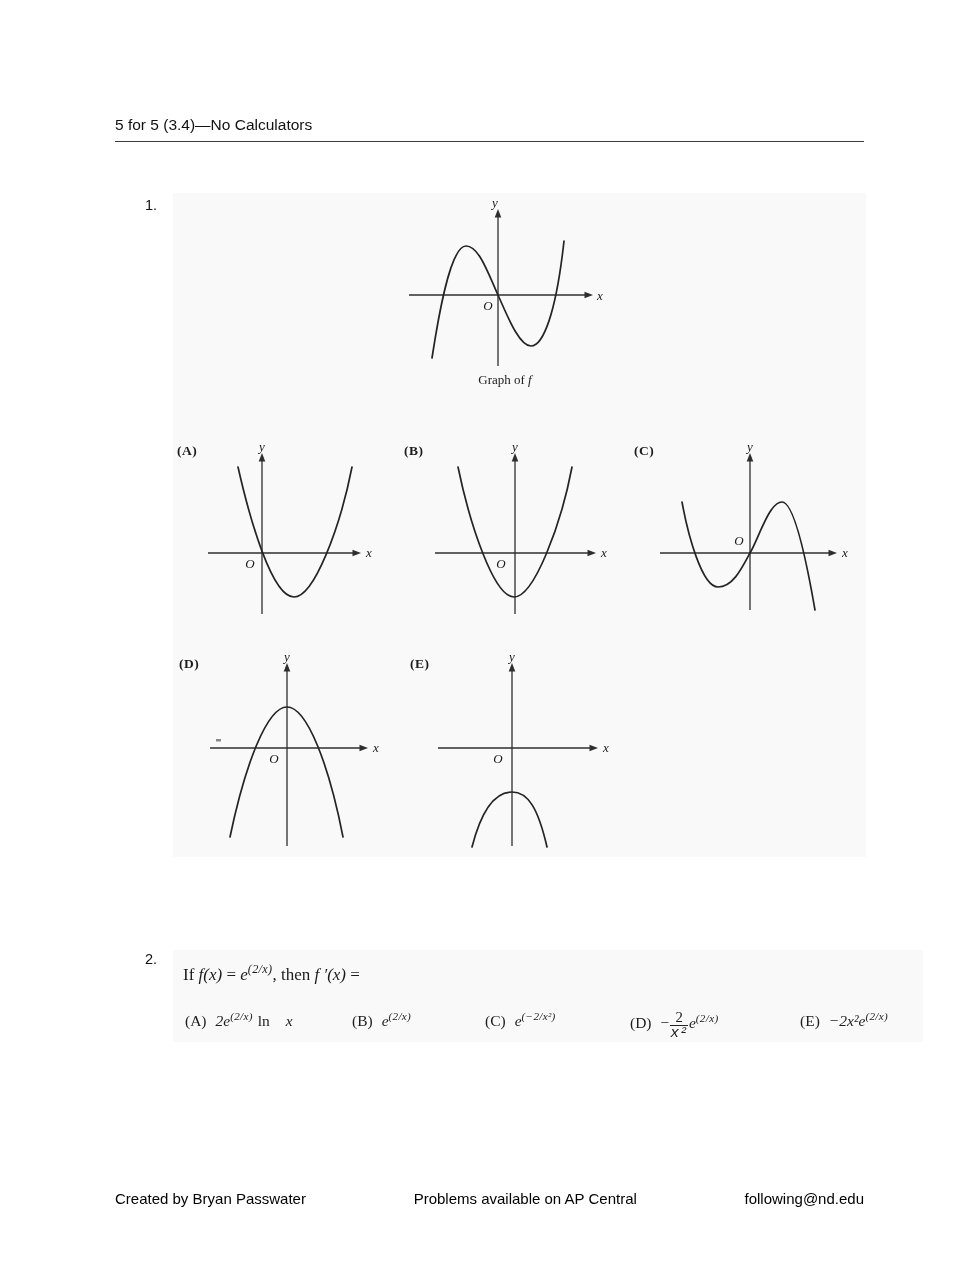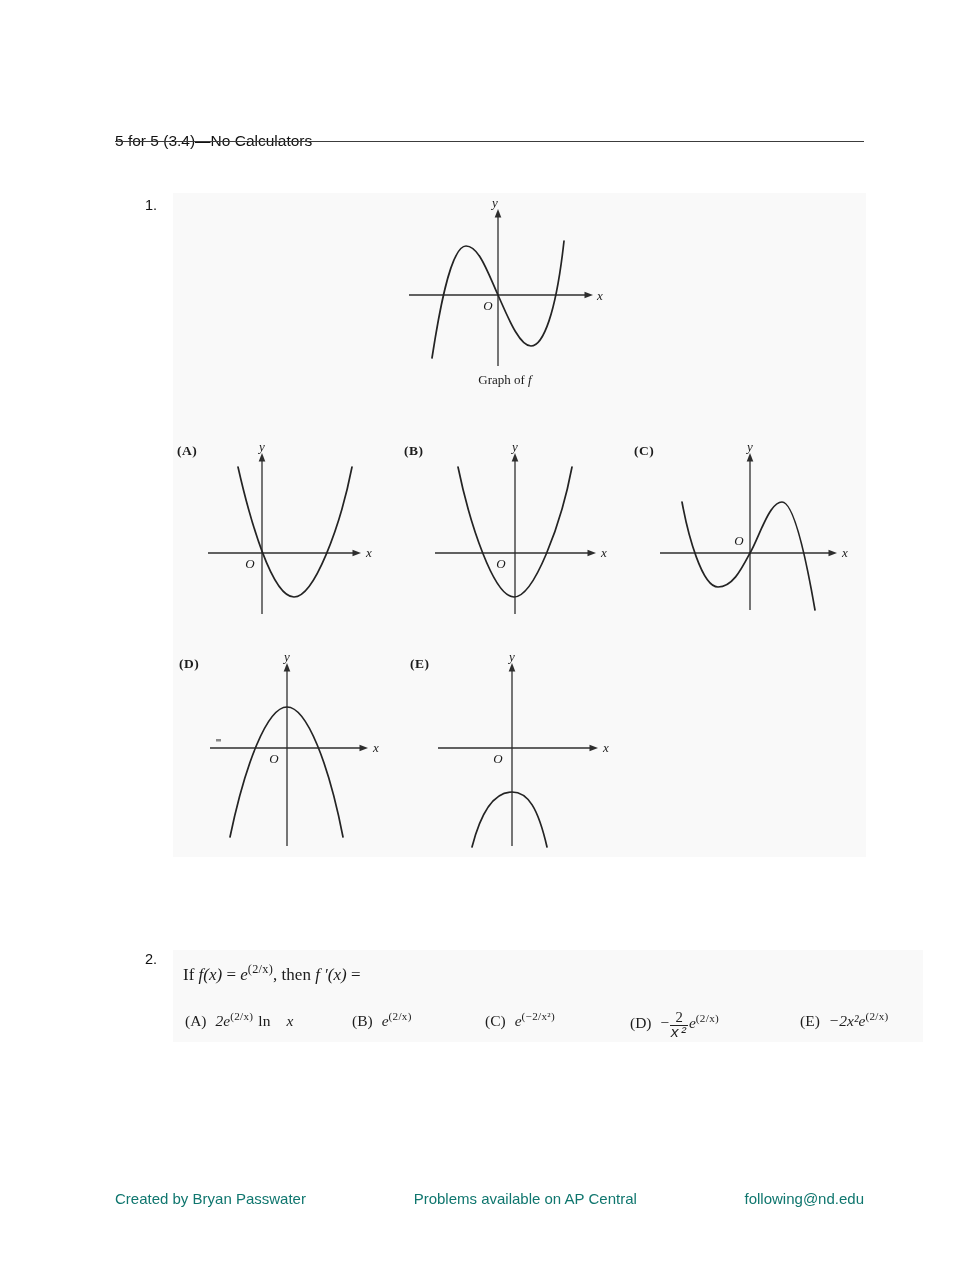--- a/index.html
+++ b/index.html
@@ -1,23 +1,23 @@
 <!DOCTYPE html>
 <html><head>
 <meta charset="utf-8">
 <style>
   html,body{margin:0;padding:0;background:#ffffff;}
   .page{position:relative;width:979px;height:1266px;background:#ffffff;overflow:hidden;
         font-family:"Liberation Sans",sans-serif;color:#161616;}
 
   
-  .header-title{position:absolute;left:115px;top:116px;font-size:15.5px;color:#111;margin-top:16px;}
+  .header-title{position:absolute;left:115px;top:116px;font-size:15.5px;color:#111;}
   .header-rule{position:absolute;left:115px;top:141px;width:749px;border-top:1px solid #3c3c3c;}
   .footer{position:absolute;left:115px;top:1190px;width:749px;display:flex;
-          justify-content:space-between;font-size:15px;color:#0f766e;}
+          justify-content:space-between;font-size:15px;color:#000000;}
 
   
   .qnum{position:absolute;font-size:14.5px;color:#111;}
   .q1num{left:145px;top:197px;}
   .q2num{left:145px;top:951px;}
 
   
   .scan{position:absolute;background:#f9f9f9;
         font-family:"Liberation Serif","DejaVu Serif",serif;color:#1c1c1c;}
   .q1scan{left:173px;top:193px;width:693px;height:664px;}
@@ -35,21 +35,21 @@
   .g .cv{stroke:#242424;stroke-width:1.7;fill:none;stroke-linecap:round;}
   .g text{font-family:"Liberation Serif","DejaVu Serif",serif;font-style:italic;
           font-size:13px;fill:#1a1a1a;}
 
   
   .q2stem{position:absolute;left:10px;top:12px;font-size:17px;white-space:nowrap;}
   .q2choice{position:absolute;top:60px;font-size:15.5px;white-space:nowrap;}
   .math i{font-style:italic;}
   .cl{margin-right:9px;}
   .rm{font-style:normal;margin-left:5px;margin-right:16px;}
-  sup.sx{font-size:.72em;vertical-align:.55em;letter-spacing:.3px;margin-top:48px;}
+  sup.sx{font-size:.72em;font-style:italic;vertical-align:.55em;letter-spacing:.3px;margin-top:48px;}
   .frac{display:inline-block;text-align:center;vertical-align:-0.62em;line-height:1.02;
         font-size:.95em;margin:0 1px;}
   .frac .num{display:block;border-bottom:1.3px solid #222;padding:0 4px;}
   .frac .den{display:block;font-style:italic;font-family:Liberation Mono, monospace;}
 </style>
 </head>
 <body>
 
 <div class="page">
 

